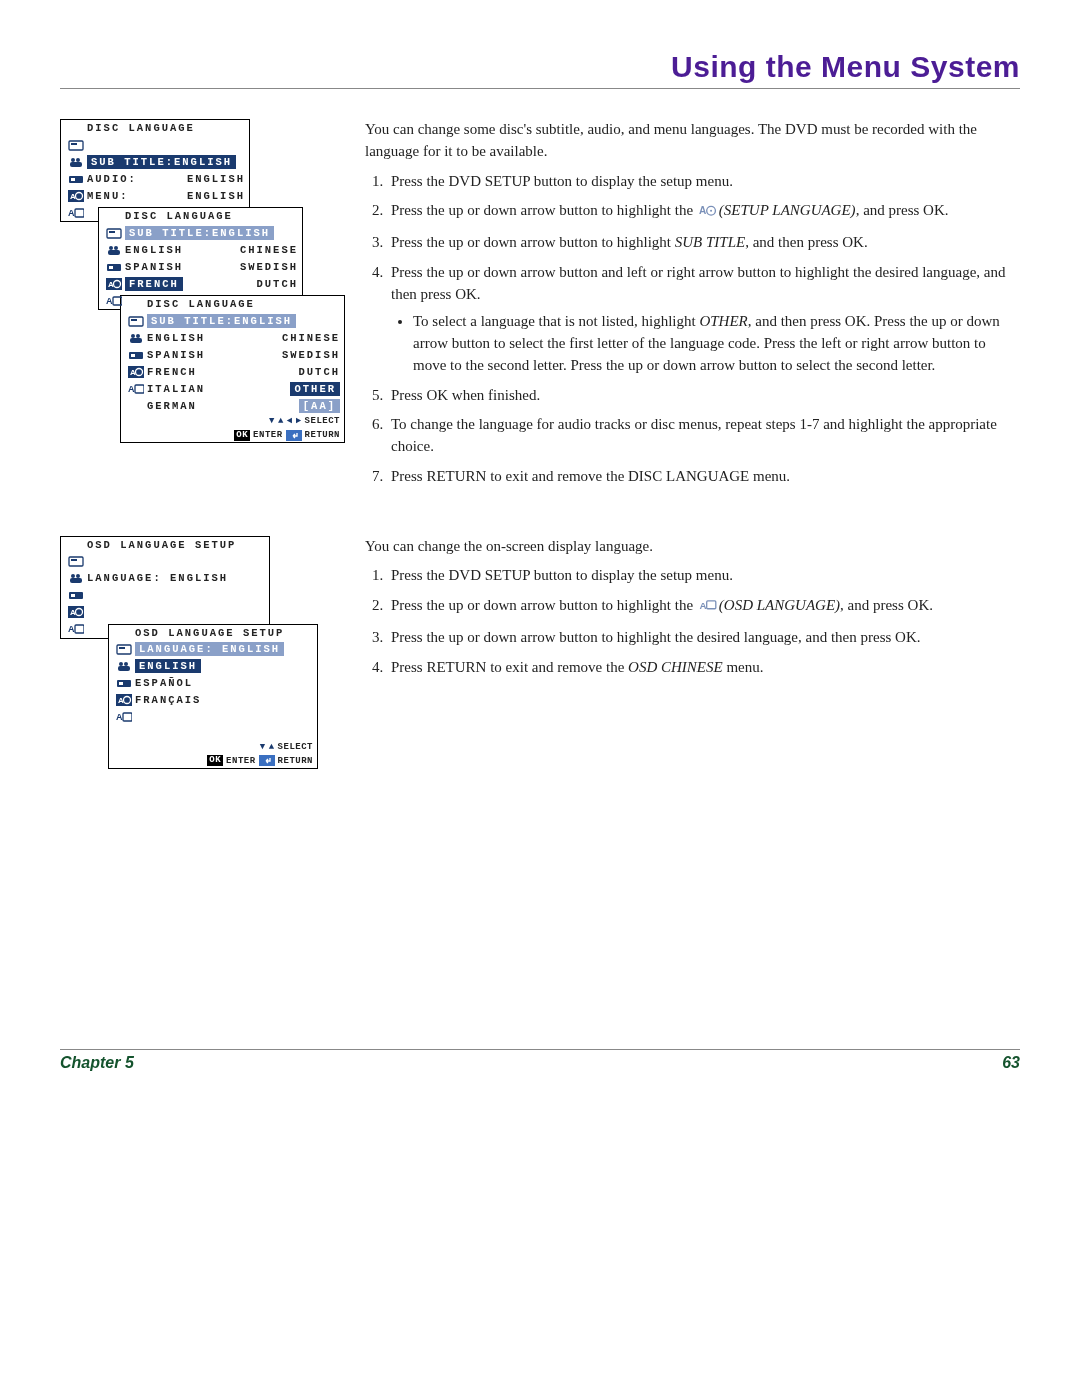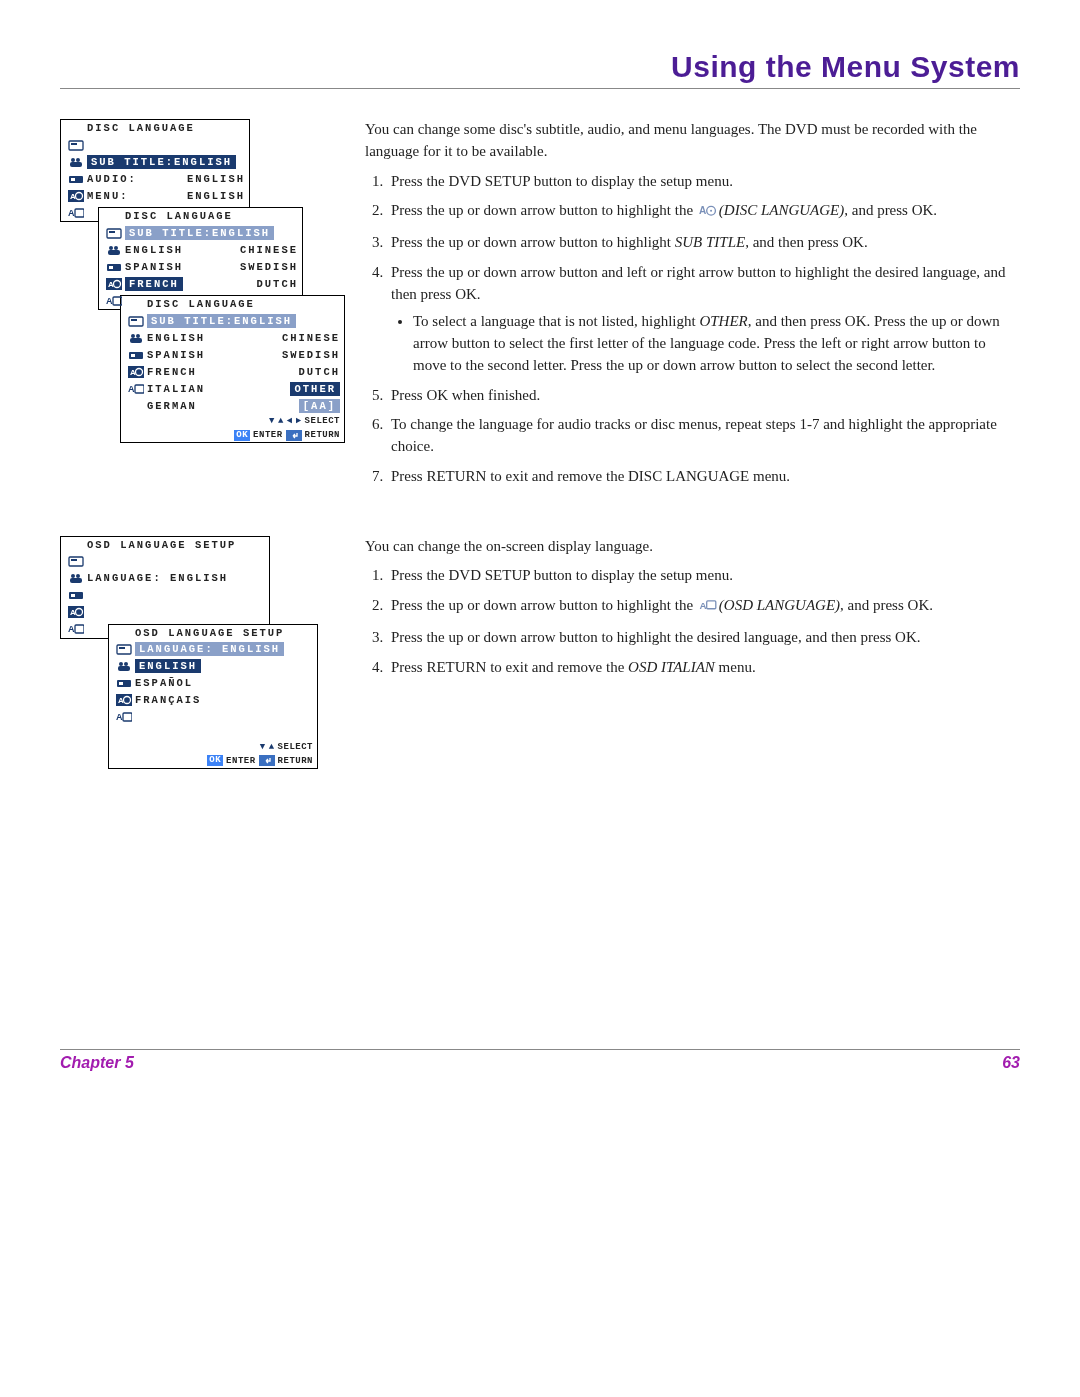--- a/index.html
+++ b/index.html
@@ -131,21 +131,21 @@
     gap: 3px;
   }
   .osd-panel .footer-row .tag {
     display: inline-flex;
     align-items: center;
     padding: 0 2px;
     height: 11px;
     line-height: 11px;
   }
   .osd-panel .footer-row .ok-tag {
-    background: #3b82f6;
+    background: #000000;
     color: #fff;
     font-weight: bold;
   }
   .osd-panel .footer-row .ret-tag {
     background: #3a6fc0;
     color: #fff;
   }
   .osd-panel .footer-row .arrow {
     color: #1a3a6e;
     font-weight: bold;
@@ -166,21 +166,21 @@
   
   .page-footer {
     display: flex;
     justify-content: space-between;
     border-top: 1.5px solid #888;
     margin-top: 280px;
     padding-top: 4px;
     font-style: italic;
     font-family: Arial, Helvetica, sans-serif;
     font-weight: bold;
-    color: #a21caf;
+    color: #14532d;
     font-size: 16px;
   }
 </style>
 </head>
 <body>
 
 <svg width="0" height="0" style="position:absolute">
   <defs>
     <g id="i-card">
         <rect x="1" y="2" width="14" height="9" rx="1" fill="none" stroke="#1a3a6e" stroke-width="1.3"></rect>
@@ -412,21 +412,21 @@
     </div>
   </div>
 
   <div class="text-col">
     <p class="intro">You can change some disc's subtitle, audio, and menu languages. The DVD must be recorded with the language for it to be available.</p>
     <ol class="steps">
       <li>Press the DVD SETUP button to display the setup menu.</li>
       <li>
         <span>Press the up or down arrow button to highlight the </span><span class="inline-icon"><svg width="18" height="13">
               <use href="#i-disc-big" transform="scale(0.67)"></use>
-            </svg></span><span class="italic">(DISC LANGUAGE)</span><span>, and press OK.</span>
+            </svg></span><span class="italic">(SETUP LANGUAGE)</span><span>, and press OK.</span>
       </li>
       <li>
         <span>Press the up or down arrow button to highlight </span><span class="italic">SUB TITLE</span><span>, and then press OK.</span>
       </li>
       <li>
         <span>Press the up or down arrow button and left or right arrow button to highlight the desired language, and then press OK.</span>
         <ul class="bullets">
           <li>
             <span>To select a language that is not listed, highlight </span><span class="italic">OTHER</span><span>, and then press OK. Press the up or down arrow button to select the first letter of the language code. Press the left or right arrow button to move to the second letter. Press the up or down arrow button to select the second letter.</span>
           </li>
@@ -552,21 +552,21 @@
     <p class="intro">You can change the on-screen display language.</p>
     <ol class="steps">
       <li>Press the DVD SETUP button to display the setup menu.</li>
       <li>
         <span>Press the up or down arrow button to highlight the </span><span class="inline-icon"><svg width="18" height="13" viewBox="0 0 26 20">
               <use href="#i-osd-big"></use>
             </svg></span><span class="italic">(OSD LANGUAGE)</span><span>, and press OK.</span>
       </li>
       <li>Press the up or down arrow button to highlight the desired language, and then press OK.</li>
       <li>
-        <span>Press RETURN to exit and remove the </span><span class="italic">OSD ITALIAN</span><span> menu.</span>
+        <span>Press RETURN to exit and remove the </span><span class="italic">OSD CHINESE</span><span> menu.</span>
       </li>
     </ol>
   </div>
 </div>
 
 <div class="page-footer">
   <span>Chapter 5</span>
   <span>63</span>
 </div>
 

